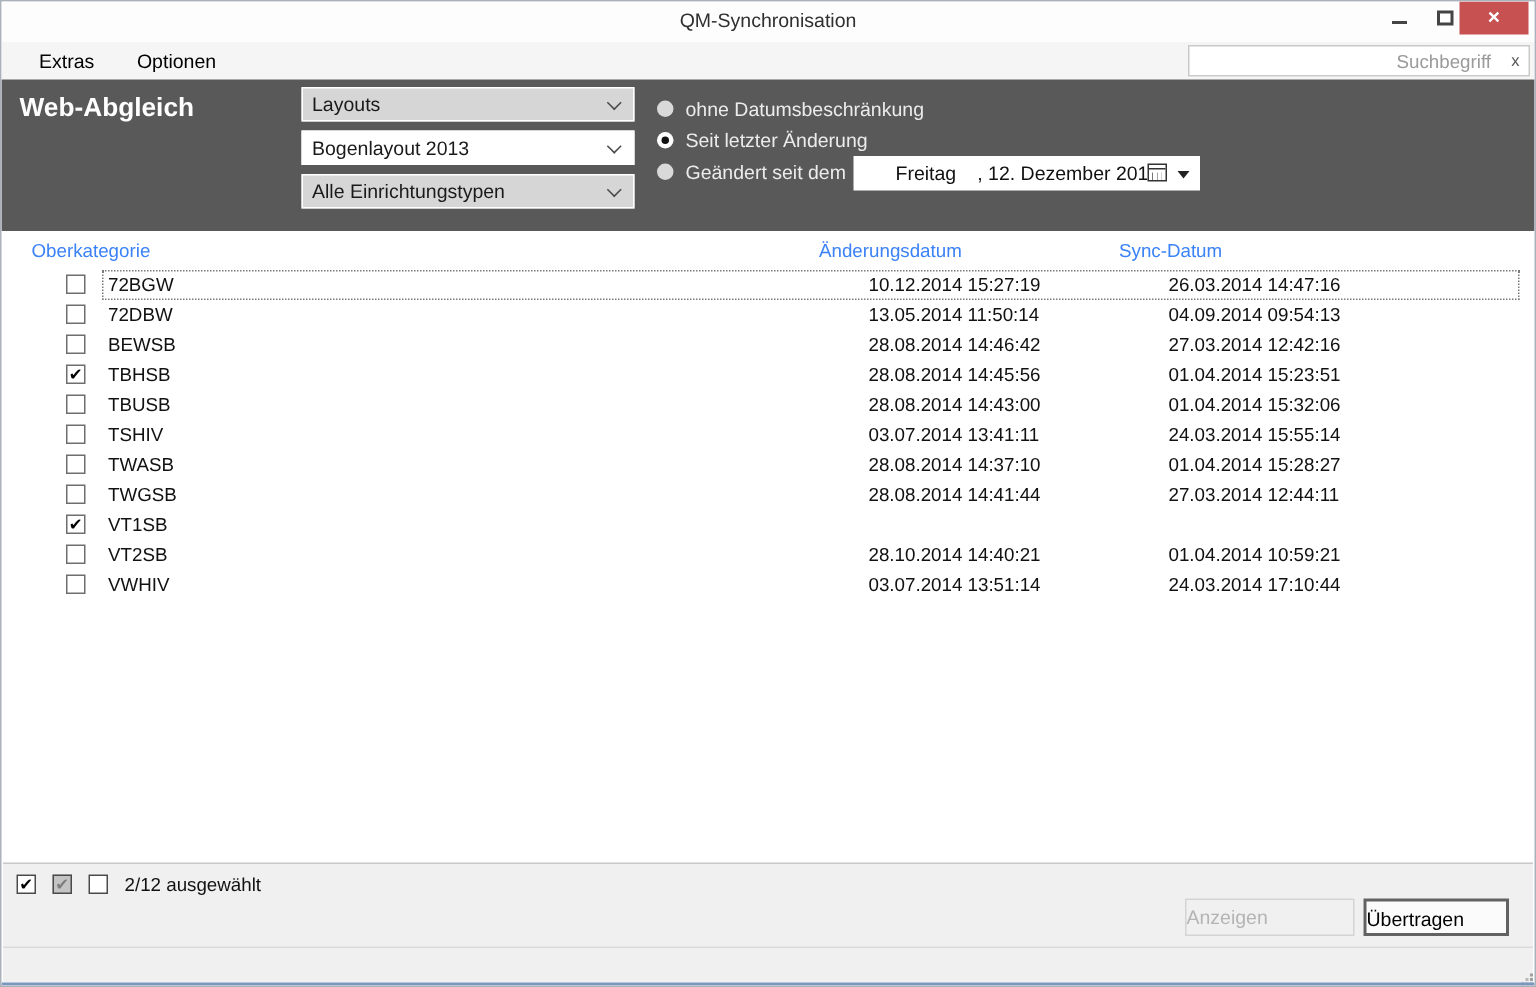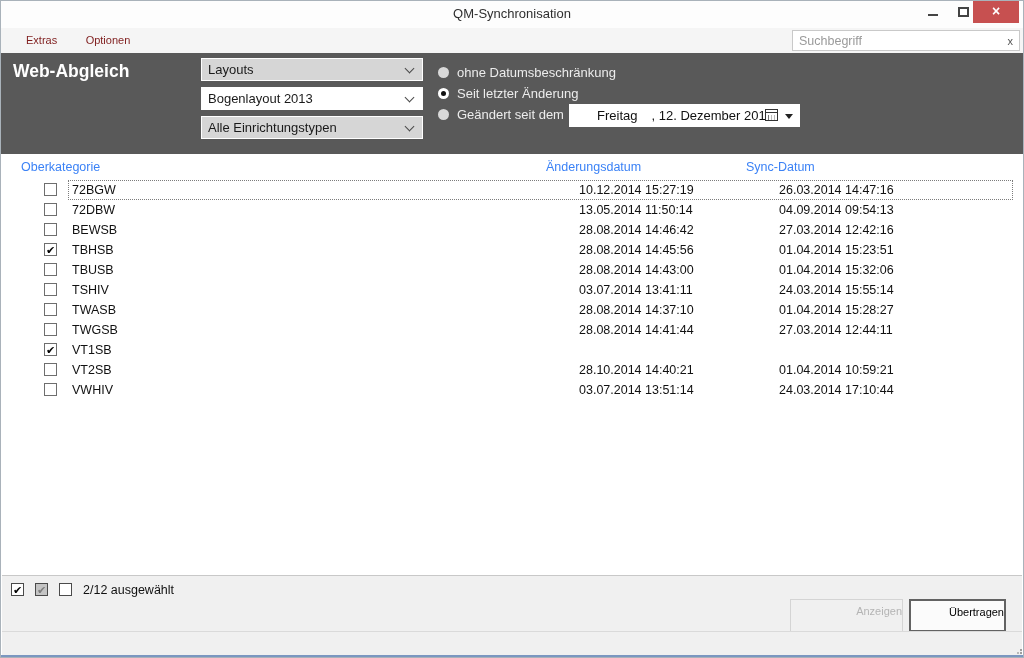--- a/index.html
+++ b/index.html
@@ -13,26 +13,26 @@
   #title { position:absolute; left:0; right:0; top:5px; text-align:center; font-size:13px; color:#2f2f2f; }
   .winbtn { position:absolute; top:0; height:22px; cursor:default; }
   #btn-min { right:80px; width:18px; }
   #btn-min .glyph { position:absolute; left:3px; top:13px; width:10px; height:0; border-top:2px solid #444; }
   #btn-max { right:50px; width:18px; }
   #btn-max .glyph { position:absolute; left:3px; top:6px; width:11px; height:10px; border:2px solid #444; background:#fff; }
   #btn-close { right:4px; width:46px; background:#c75050; color:#fff; text-align:center;
                font-size:14px; line-height:21px; font-weight:bold; }
   
   #menubar { position:absolute; top:27px; left:0; right:0; height:25px; background:#f5f5f5; }
-  .menu-item { display:inline-block; margin-left:24px; font-size:11px; color:#7f1d1d; line-height:25px; }
+  .menu-item { display:inline-block; margin-left:24px; font-size:13px; color:#000000; line-height:25px; }
   .menu-item:first-child { margin-left:25px; }
   #searchbox { position:absolute; right:3px; top:2px; width:228px; height:21px; background:#fff;
                border:1px solid #c9c9c9; }
   #search-input { position:absolute; left:6px; top:0; width:195px; height:19px; border:none; outline:none;
-                  font-size:12.5px; font-family:"Liberation Sans", sans-serif; color:#000000; background:transparent; }
+                  font-size:12.5px; font-family:"Liberation Sans", sans-serif; color:#000000; background:transparent;text-align:right; }
   #search-input::placeholder { color:#9a9a9a; opacity:1; }
   #search-clear { position:absolute; right:6px; top:3px; font-size:11px; color:#555; line-height:14px; }
   
   #panel { position:absolute; top:52px; left:0; right:0; height:101px; background:#595959;padding-left:6px; }
   #panel-title { position:absolute; left:12px; top:8px; font-size:17.5px; font-weight:bold; color:#fff; }
   #dropdowns { position:absolute; left:200px; top:5px; width:222px; }
   .dropdown { position:relative; width:222px; height:23px; margin-bottom:6px; border:1px solid #fff; }
   .dropdown.gray { background:#d6d6d6; }
   .dropdown.white { background:#ffffff; }
   .dropdown .value { position:absolute; left:6px; top:3px; font-size:13px; color:#1a1a1a; }
@@ -70,21 +70,21 @@
   .focus-rect { position:absolute; left:33px; right:9px; top:0; bottom:0; }
   .row.focused .focus-rect { border:1px dotted #7c7c7c; }
   .cell { position:absolute; top:0; font-size:12.5px; color:#111; line-height:20px; white-space:nowrap; }
   .c-name { left:37px; } .c-changed { left:544px; } .c-sync { left:744px; }
   
   #footer { position:absolute; top:575px; left:1px; right:1px; height:55px; background:#f0f0f0; }
   .sel-icon { position:absolute; top:7px; width:13px; height:13px; border:1px solid #4a4a4a; background:#fff;
               font-size:11px; line-height:12px; text-align:center; color:#000; }
   #sel-all { left:9px; } #sel-some { left:33px; background:#c4c4c4; color:#7e7e7e; } #sel-none { left:57px; }
   #sel-text { position:absolute; left:81px; top:7px; font-size:12.5px; color:#111; line-height:14px; }
-  .action-btn { position:absolute; top:23px; height:33px; font-size:11px; text-align:right; line-height:23px; }
+  .action-btn { position:absolute; top:23px; height:25px; font-size:13px; text-align:left; line-height:23px; }
   #btn-anzeigen { right:119px; width:113px; background:#f0f0f0; border:1px solid #d4d4d4; color:#b4b4b4; }
   #btn-uebertragen { right:16px; width:97px; background:#fbfbfb; border:2px solid #626262; color:#000; }
   
   #statusbar { position:absolute; top:630px; left:1px; right:1px; height:24px; background:#f0f0f0;
                border-top:1px solid #dadada; }
   #grip { position:absolute; right:6px; bottom:4px; width:2px; height:2px; background:transparent;
           box-shadow: 6px 6px 0 #9f9f9f, 6px 3px 0 #9f9f9f, 6px 0 0 #9f9f9f,
                       3px 6px 0 #9f9f9f, 3px 3px 0 #b9b9b9, 0 6px 0 #9f9f9f; }
   #bottom-edge { position:absolute; bottom:0; left:0; right:0; height:2px; background:#7b97c0; }
 </style>

